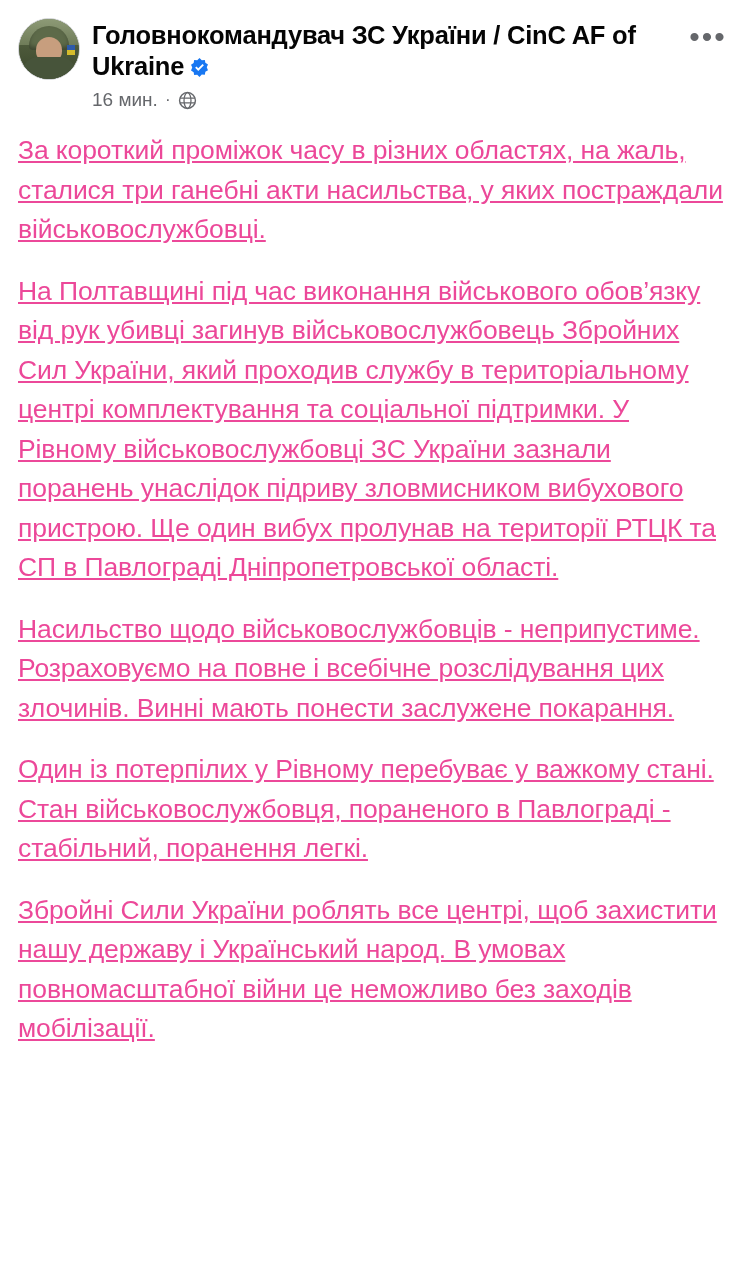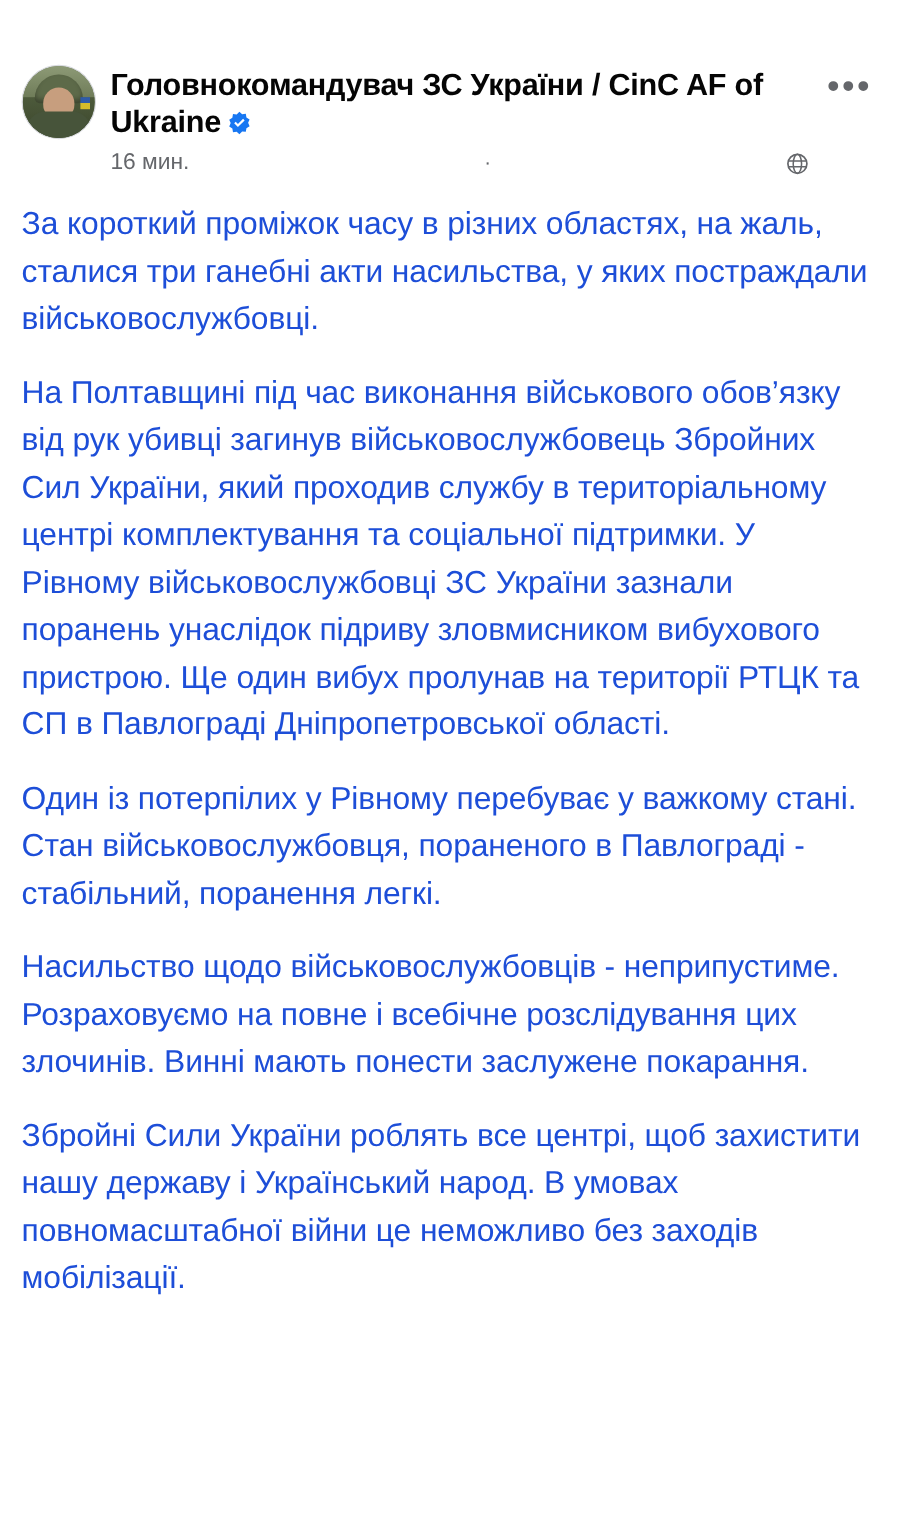--- a/index.html
+++ b/index.html
@@ -18,21 +18,20 @@
     position: relative;
     overflow: hidden;
   }
 
   
   .post-header {
     display: flex;
     align-items: flex-start;
     gap: 12px;
     padding: 4px 0 2px 0;
-    margin-top: 36px;
   }
   .avatar {
     width: 62px;
     height: 62px;
     border-radius: 50%;
     flex: 0 0 62px;
     position: relative;
     overflow: hidden;
     background: #6f7a58;
     border: 1px solid #d8dadf;
@@ -84,45 +83,45 @@
     margin-left: 5px;
   }
   .meta {
     margin-top: 7px;
     display: flex;
     align-items: center;
     gap: 7px;
     color: #65676b;
     font-size: 19px;
     line-height: 22px;
-    justify-content: space-between;
   }
   .meta .dot { color: #65676b; font-size: 17px; }
   .globe { display: inline-block; width: 19px; height: 19px; vertical-align: -3px; }
 
   .more-btn {
     flex: 0 0 auto;
     width: 44px; height: 34px;
     display: flex; align-items: center; justify-content: center;
     color: #65676b;
     font-size: 30px;
     line-height: 1;
     letter-spacing: 2px;
     margin-top: 2px;
     cursor: pointer;
     user-select: none;
   }
 
   
   .post-body {
     margin-top: 18px;
-    color: #1d4ed8;
+    color: #ec4899;
     font-size: 26.5px;
     line-height: 39.5px;
     letter-spacing: -0.1px;
+    text-decoration: underline;
   }
   .post-body p { margin: 0; }
   .post-body p + p { margin-top: 22px; }
 </style>
 </head>
 <body>
 
 <div class="post">
 
   <div class="post-header">
@@ -152,18 +151,18 @@
             </svg></span>
       </div>
     </div>
 
     <div class="more-btn">•••</div>
   </div>
 
   <div class="post-body">
     <p>За короткий проміжок часу в різних областях, на жаль, сталися три ганебні акти насильства, у яких постраждали військовослужбовці.</p>
     <p>На Полтавщині під час виконання військового обов’язку від рук убивці загинув військовослужбовець Збройних Сил України, який проходив службу в територіальному центрі комплектування та соціальної підтримки. У Рівному військовослужбовці ЗС України зазнали поранень унаслідок підриву зловмисником вибухового пристрою. Ще один вибух пролунав на території РТЦК та СП в Павлограді Дніпропетровської області.</p>
+    <p>Насильство щодо військовослужбовців - неприпустиме. Розраховуємо на повне і всебічне розслідування цих злочинів. Винні мають понести заслужене покарання.</p>
     <p>Один із потерпілих у Рівному перебуває у важкому стані. Стан військовослужбовця, пораненого в Павлограді - стабільний, поранення легкі.</p>
-    <p>Насильство щодо військовослужбовців - неприпустиме. Розраховуємо на повне і всебічне розслідування цих злочинів. Винні мають понести заслужене покарання.</p>
     <p>Збройні Сили України роблять все центрі, щоб захистити нашу державу і Український народ. В умовах повномасштабної війни це неможливо без заходів мобілізації.</p>
   </div>
 
 </div>
 
 </body></html>

